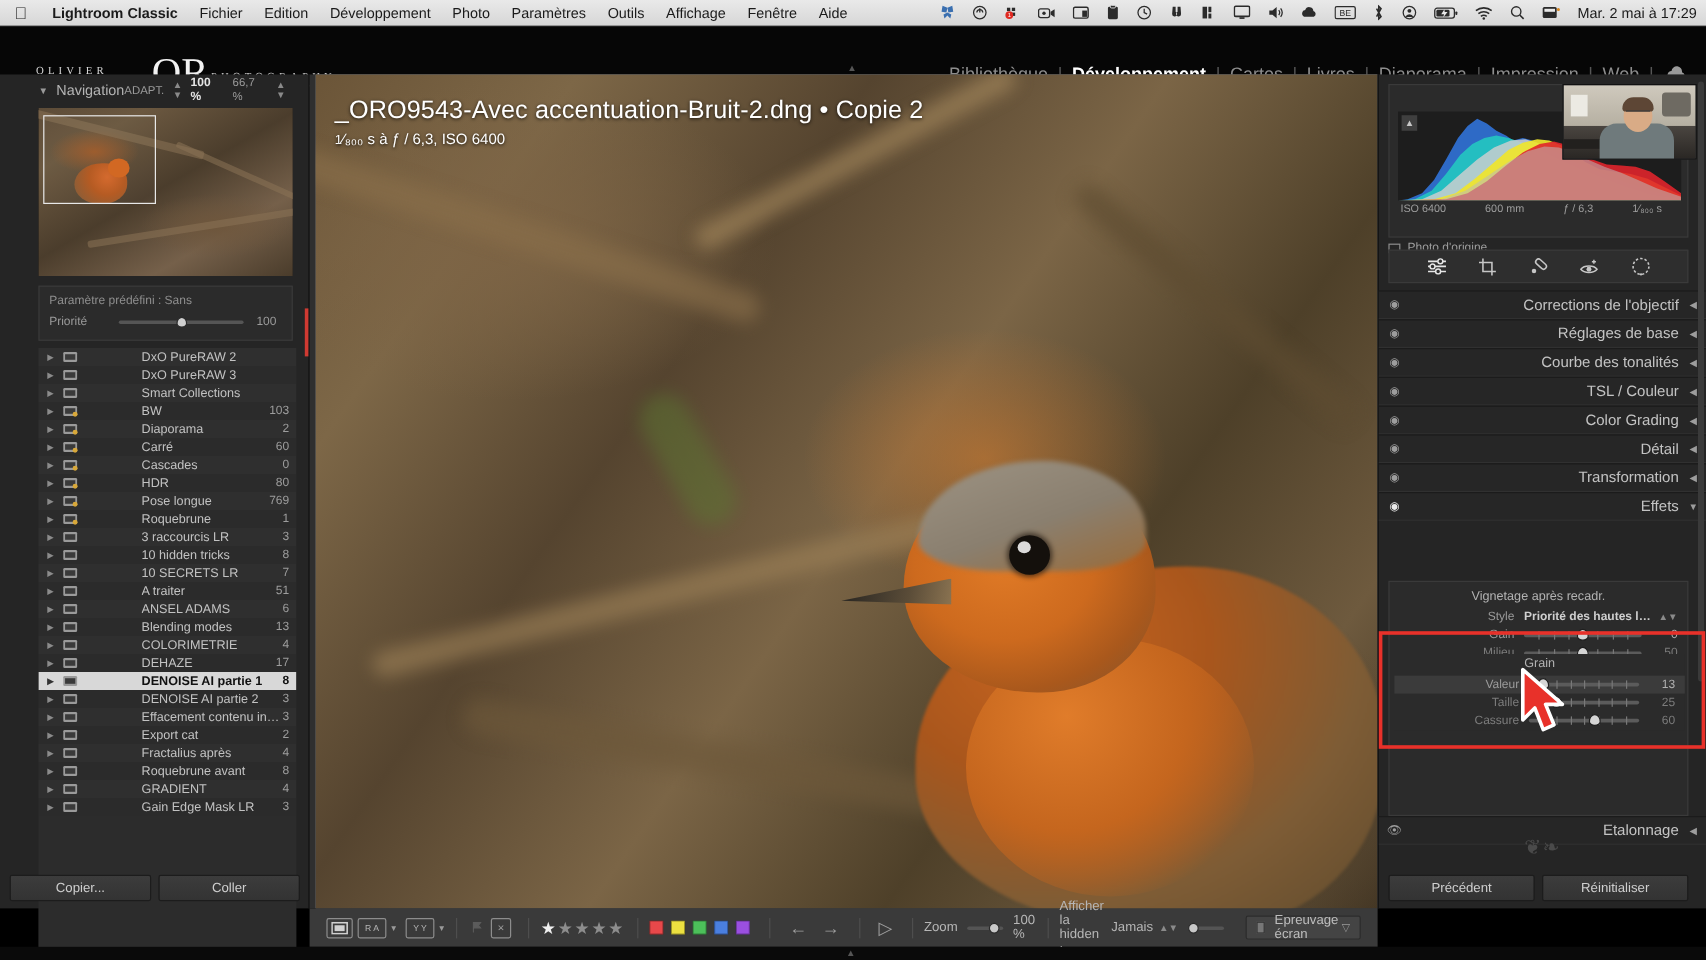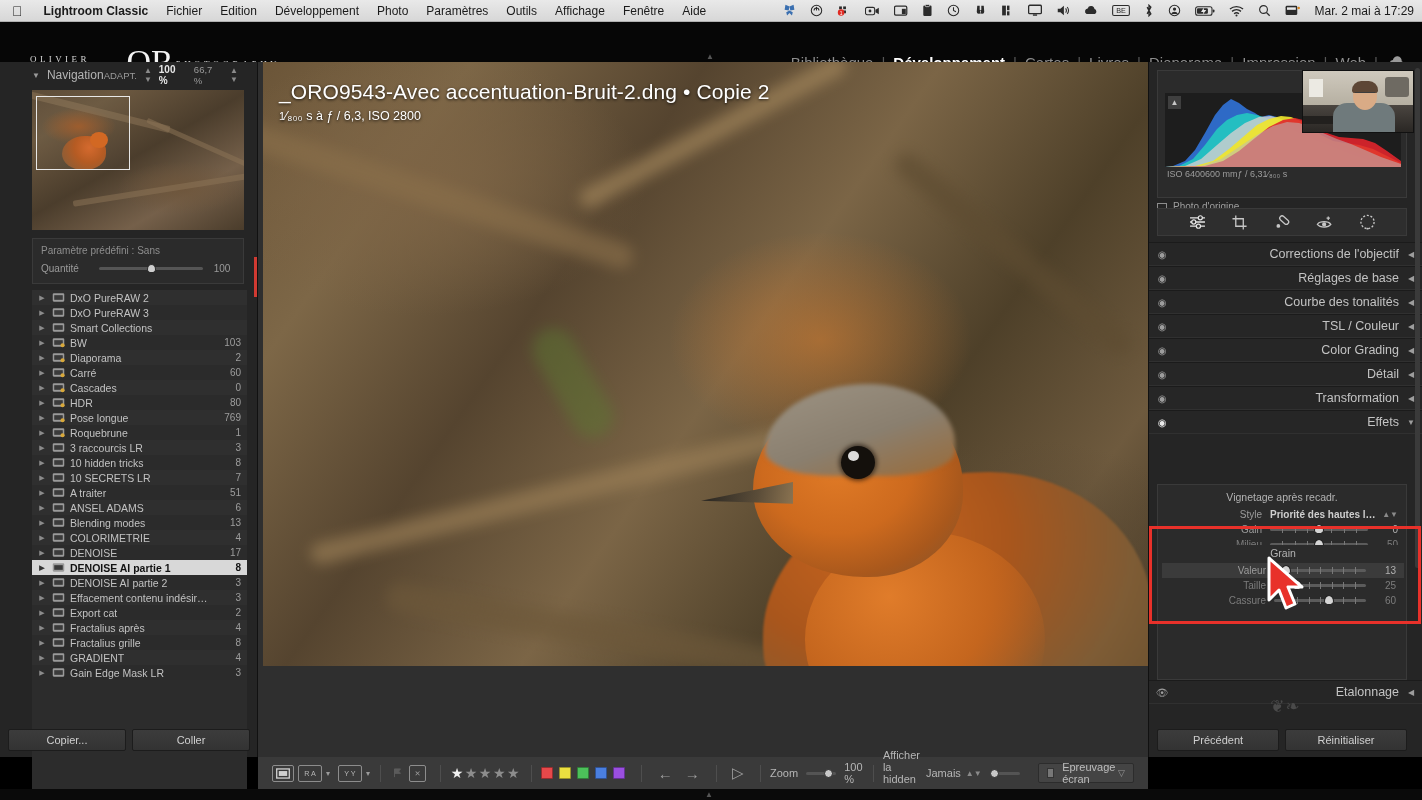--- a/index.html
+++ b/index.html
@@ -129,41 +129,41 @@
   .crow {
     height: 15px; display: flex; align-items: center;
     font-size: 10.5px; color: #c2c2c2; padding-right: 6px;
   }
   .crow:nth-child(odd) { background: #2f2f2f; }
   .crow:nth-child(even) { background: #2b2b2b; }
   .crow.selected { background: #d8d8d8; color: #111; font-weight: bold; }
   .crow .ar { width: 20px; text-align: center; font-size: 7px; color: #8b8b8b; }
   .crow.selected .ar { color: #333; }
   .crow .ico { width: 18px; display: flex; align-items: center; }
-  .crow .nm { flex: 1; overflow: hidden; white-space: nowrap; text-overflow: ellipsis; }
+  .crow .nm { flex: 1; overflow: hidden; white-space: nowrap; text-overflow: ellipsis; margin-left: 48px; }
   .crow .ct { font-size: 10px; color: #9d9d9d; }
   .crow.selected .ct { color: #111; }
   #collScroll {
     position: absolute; right: 0; top: 195px; width: 3px; height: 40px; background: #d03a32;
   }
 
   #leftBtns {
     position: absolute; left: 8px; bottom: 6px; width: 242px; height: 22px;
     display: flex; gap: 6px;
   }
   .lrbtn {
     flex: 1; background: linear-gradient(#3c3c3c, #333);
     border: 1px solid #1c1c1c; border-radius: 2px;
     color: #cfcfcf; font-size: 11px;
     display: flex; align-items: center; justify-content: center;
   }
 
   
   #photoArea {
-    position: absolute; left: 5px; top: 0; width: 885px; height: 604px;
+    position: absolute; left: 5px; top: 0; width: 885px; height: 695px;
     background: #737373; overflow: hidden;
   }
   #photoBg {
     position: absolute; inset: 0;
     background:
       radial-gradient(ellipse 210px 150px at 63% 46%, rgba(215,125,46,0.55) 0%, rgba(215,125,46,0) 72%),
       radial-gradient(ellipse 320px 190px at 18% 20%, #7d6445 0%, rgba(125,100,69,0) 70%),
       radial-gradient(ellipse 300px 200px at 85% 86%, #5b4a33 0%, rgba(91,74,51,0) 72%),
       linear-gradient(125deg, #6b5538 0%, #7d6747 16%, #55442f 34%, #7b6546 52%, #4e4029 70%, #6e5a3e 86%, #423523 100%);
   }
@@ -250,22 +250,22 @@
     background: #2b2b2b; border: 1px solid #3a3a3a;
   }
   #histo { position: absolute; left: 7px; top: 22px; width: 236px; height: 74px; background: #1d1d1d; overflow: hidden; }
   #histo svg { display: block; }
   #histo .corner {
     position: absolute; left: 3px; top: 3px; width: 13px; height: 13px;
     background: #3f3f3f; display: flex; align-items: center; justify-content: center;
     font-size: 8px; color: #c7c7c7;
   }
   #histoMeta {
-    position: absolute; left: 9px; right: 9px; top: 98px;
-    display: flex; font-size: 9px; color: #9d9d9d;
+    position: absolute; left: 9px; right: 21px; top: 98px;
+    display: flex; justify-content: space-between; font-size: 9px; color: #9d9d9d;
   }
   #origRow {
     position: absolute; left: 8px; top: 139px; font-size: 10px; color: #9d9d9d;
     display: flex; align-items: center;
   }
   #origRow .box { width: 10px; height: 8px; border: 1px solid #8d8d8d; margin-right: 6px; }
   #panelCollapse { position: absolute; right: 8px; top: 8px; font-size: 9px; color: #9a9a9a; }
 
   #webcam {
     position: absolute; right: 8px; top: 8px; width: 112px; height: 63px;
@@ -547,21 +547,21 @@
     <div class="twig" style="left:40px;top:96px;width:190px;height:6px;transform:rotate(-9deg);"></div>
     <div class="twig" style="left:110px;top:52px;width:120px;height:5px;transform:rotate(24deg);"></div>
     <div class="robin"></div>
     <div class="robinHead"></div>
     <div id="navSel"></div>
   </div>
 
   <div id="presetRow">
     <div class="pp">Paramètre prédéfini : Sans</div>
     <div class="sldrow">
-      <span class="lab">Quantité</span>
+      <span class="lab">Priorité</span>
       <span class="track">
           <span class="knob" style="left:46%;"></span>
         </span>
       <span class="val">100</span>
     </div>
   </div>
 
   <div id="collections">
       <div class="crow">
         <span class="ar">▶</span>
@@ -758,21 +758,21 @@
         <span class="ct">4</span>
       </div>
       <div class="crow">
         <span class="ar">▶</span>
         <span class="ico">
           <svg width="13" height="11" viewBox="0 0 14 11">
             <rect x="0.8" y="1" width="12.4" height="9" rx="1.2" fill="#9a9a9a"></rect>
             <rect x="2.4" y="3" width="9.2" height="5" fill="#3a3a3a"></rect>
           </svg>
         </span>
-        <span class="nm">DENOISE</span>
+        <span class="nm">DEHAZE</span>
         <span class="ct">17</span>
       </div>
       <div class="crow selected">
         <span class="ar">▶</span>
         <span class="ico">
           <svg width="13" height="11" viewBox="0 0 14 11">
             <rect x="0.8" y="1" width="12.4" height="9" rx="1.2" fill="#9a9a9a"></rect>
             <rect x="2.4" y="3" width="9.2" height="5" fill="#3a3a3a"></rect>
           </svg>
         </span>
@@ -824,21 +824,21 @@
         <span class="ct">4</span>
       </div>
       <div class="crow">
         <span class="ar">▶</span>
         <span class="ico">
           <svg width="13" height="11" viewBox="0 0 14 11">
             <rect x="0.8" y="1" width="12.4" height="9" rx="1.2" fill="#9a9a9a"></rect>
             <rect x="2.4" y="3" width="9.2" height="5" fill="#3a3a3a"></rect>
           </svg>
         </span>
-        <span class="nm">Fractalius grille</span>
+        <span class="nm">Roquebrune avant</span>
         <span class="ct">8</span>
       </div>
       <div class="crow">
         <span class="ar">▶</span>
         <span class="ico">
           <svg width="13" height="11" viewBox="0 0 14 11">
             <rect x="0.8" y="1" width="12.4" height="9" rx="1.2" fill="#9a9a9a"></rect>
             <rect x="2.4" y="3" width="9.2" height="5" fill="#3a3a3a"></rect>
           </svg>
         </span>
@@ -883,21 +883,21 @@
       <div class="cap"></div>
       <div class="beak"></div>
       <div class="eye"></div>
     </div>
 
     <div id="photoTitle">
       <div class="fn">
         <span>_ORO9543-Avec accentuation-Bruit-2.dng</span><span class="dot">•</span><span>Copie 2</span>
       </div>
       <div class="ex">
-        <span class="frac">1</span><span>⁄₈₀₀ s à ƒ / 6,3, ISO 2800</span>
+        <span class="frac">1</span><span>⁄₈₀₀ s à ƒ / 6,3, ISO 6400</span>
       </div>
     </div>
   </div>
 </div>
 
 <div id="toolbar">
   <span class="tbicon" style="width:22px;">
     <svg width="15" height="11" viewBox="0 0 16 12">
         <rect x="0.8" y="0.8" width="14.4" height="10.4" fill="none" stroke="#d0d0d0" stroke-width="1.5"></rect>
         <rect x="3.2" y="3.2" width="9.6" height="5.6" fill="#d0d0d0"></rect>

